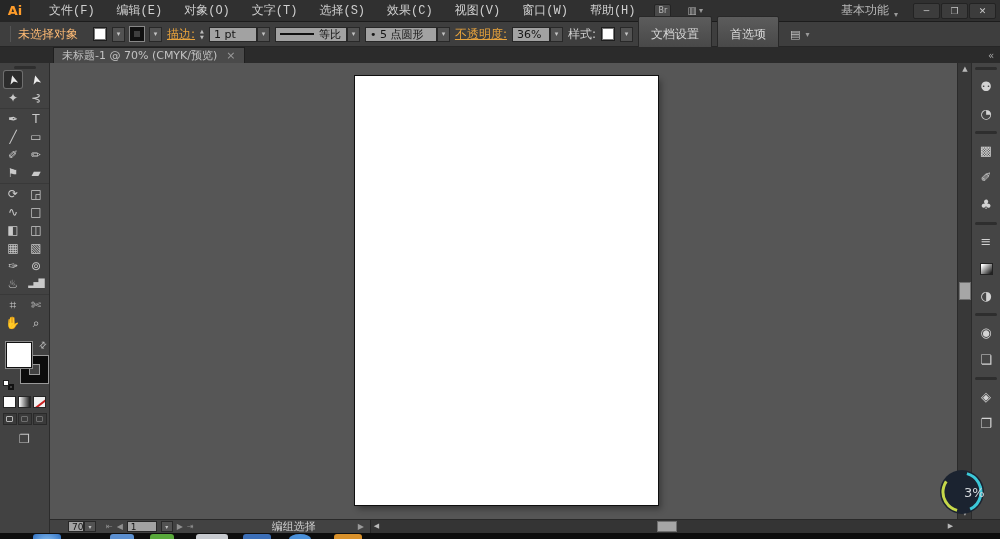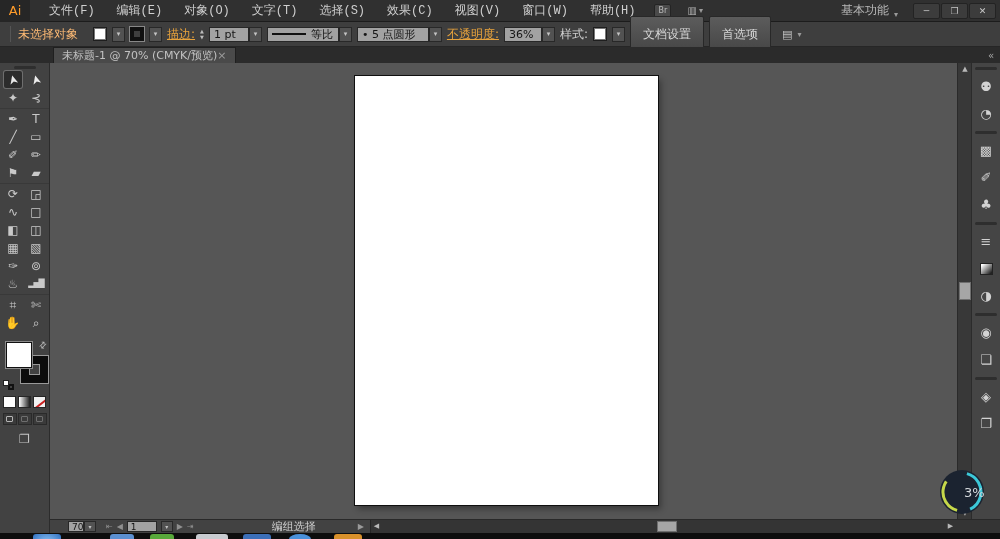--- a/index.html
+++ b/index.html
@@ -3,21 +3,21 @@
 <meta charset="utf-8">
 <style>
   * { margin:0; padding:0; box-sizing:border-box; }
   html,body { width:1000px; height:539px; overflow:hidden; background:#1a1a1a;
     font-family:"DejaVu Sans","Liberation Sans",sans-serif; }
   .app { position:relative; width:1000px; height:539px; background:#565656; overflow:hidden; }
 
   
   .menubar { position:absolute; left:0; top:0; width:1000px; height:22px; background:#303030;
     border-bottom:1px solid #1c1c1c; display:flex; align-items:center; color:#cfcfcf; font-size:12px; }
-  .ai-logo { width:30px; height:22px; background:#262626; color:#ff9c2a; font-weight:normal;
+  .ai-logo { width:30px; height:22px; background:#262626; color:#ff9c2a; font-weight:bold;
     font-size:13px; display:flex; align-items:center; justify-content:center; }
   .menus { display:flex; align-items:center; margin-left:8px;font-family:Liberation Mono, monospace; }
   .menu-item { padding:0 11px; height:22px; line-height:22px; cursor:default; }
   .mini-app-btn { width:17px; height:14px; background:#4a4a4a; border:1px solid #242424; color:#bbb;
     font-size:8px; display:flex; align-items:center; justify-content:center; margin-left:8px; border-radius:2px; }
   .ws-icon-btn { display:flex; align-items:center; gap:2px; margin-left:16px; color:#b5b5b5; font-size:10px; }
   .mb-spacer { flex:1; }
   .workspace-switcher { display:flex; align-items:flex-end; gap:5px; color:#b8b8b8; font-size:12px; margin-right:14px; }
   .caret { font-size:8px; color:#9a9a9a; }
   .win-controls { display:flex; margin-right:4px; }
@@ -41,21 +41,21 @@
   .combo { display:flex; }
   .profile-line { display:inline-block; width:34px; height:2px; background:#111; margin-right:5px; }
   .cb-btn { height:17px; padding:17px 12px; background:linear-gradient(#5c5c5c,#464646); border:1px solid #282828;
     border-radius:2px; color:#d8d8d8; font-size:12px; display:flex; align-items:center; }
   .panel-mini-icon { color:#c0c0c0; font-size:11px; margin-left:6px; }
 
   
   .tabbar { position:absolute; left:0; top:47px; width:1000px; height:16px; background:#2b2b2b;
     display:flex; align-items:stretch; }
   .doc-tab { margin-left:53px; background:#4a4a4a; border:1px solid #1f1f1f; border-bottom:none;
-    display:flex; align-items:center; padding:0 8px; color:#c2c2c2; font-size:11px; }
+    display:flex; align-items:center; padding:0 8px; color:#c2c2c2; font-size:11px; gap:9px; }
   .tab-close { color:#9b9b9b; font-size:11px; line-height:11px; }
   .dock-collapse { margin-left:auto; margin-right:6px; color:#a8a8a8; font-size:10px; display:flex; align-items:center; }
 
   
   .toolbar { position:absolute; left:0; top:63px; width:50px; height:470px; background:#424242;
     border-right:1px solid #2c2c2c; }
   .grip { width:22px; height:3px; background:#2e2e2e; border-radius:2px; margin:3px auto 2px auto; }
   .tool-row { display:flex; justify-content:center; gap:5px; height:18px; }
   .tool-row.sep { border-top:1px solid #393939; margin-top:1px; padding-top:1px; height:20px; }
   .tool { width:18px; height:17px; display:flex; align-items:center; justify-content:center;
@@ -171,21 +171,21 @@
     <div class="swatch"></div>
     <div class="caret-btn">▾</div>
     <div class="stroke-swatch"></div>
     <div class="caret-btn">▾</div>
     <span class="link">描边:</span>
     <div class="stepper">
       <span>▲</span>
       <span>▼</span>
     </div>
     <div class="combo">
-      <div class="field" style="width:40px;">1 pt</div>
+      <div class="field" style="width:48px;">1 pt</div>
       <div class="caret-btn">▾</div>
     </div>
     <div class="combo">
       <div class="field" style="width:72px;">
         <span class="profile-line"></span>
         <span>等比</span>
       </div>
       <div class="caret-btn">▾</div>
     </div>
     <div class="combo">

